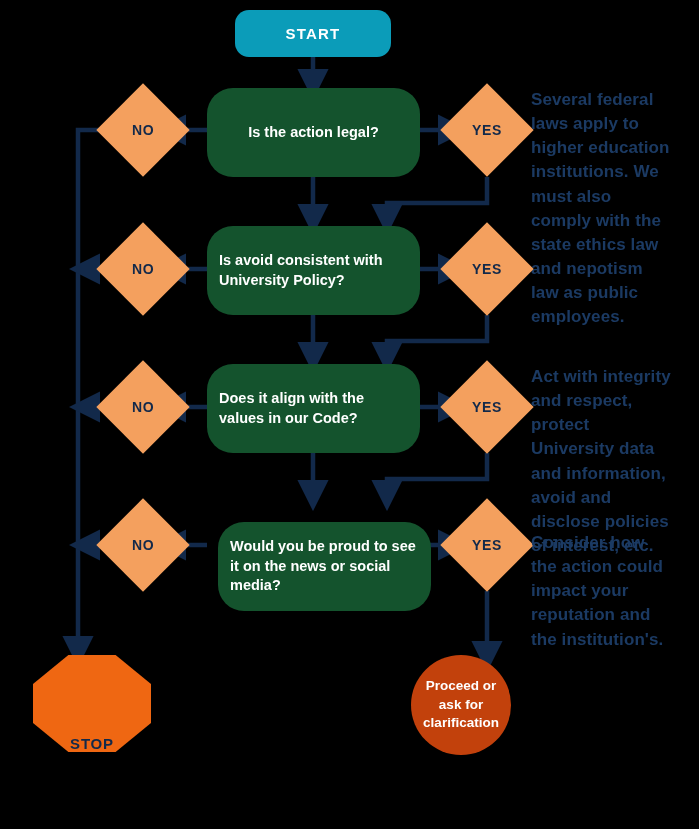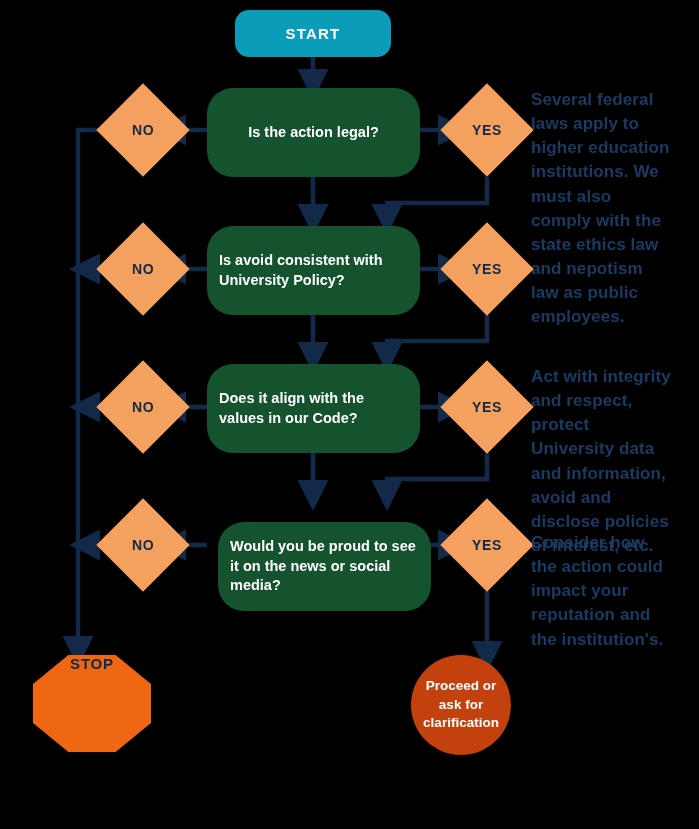--- a/index.html
+++ b/index.html
@@ -67,21 +67,21 @@
     letter-spacing: 0.6px;
     white-space: nowrap;
   }
 
   
   .octagon {
     background: #ef6712;
     clip-path: polygon(30% 0%, 70% 0%, 100% 30%, 100% 70%,
                        70% 100%, 30% 100%, 0% 70%, 0% 30%);
     display: flex;
-    align-items: flex-start;
+    align-items: flex-end;
     justify-content: center;
     color: #12294a;
     font-size: 15px;
     font-weight: bold;
     letter-spacing: 0.8px;
   }
 
   
   .circle {
     background: #c2410c;

